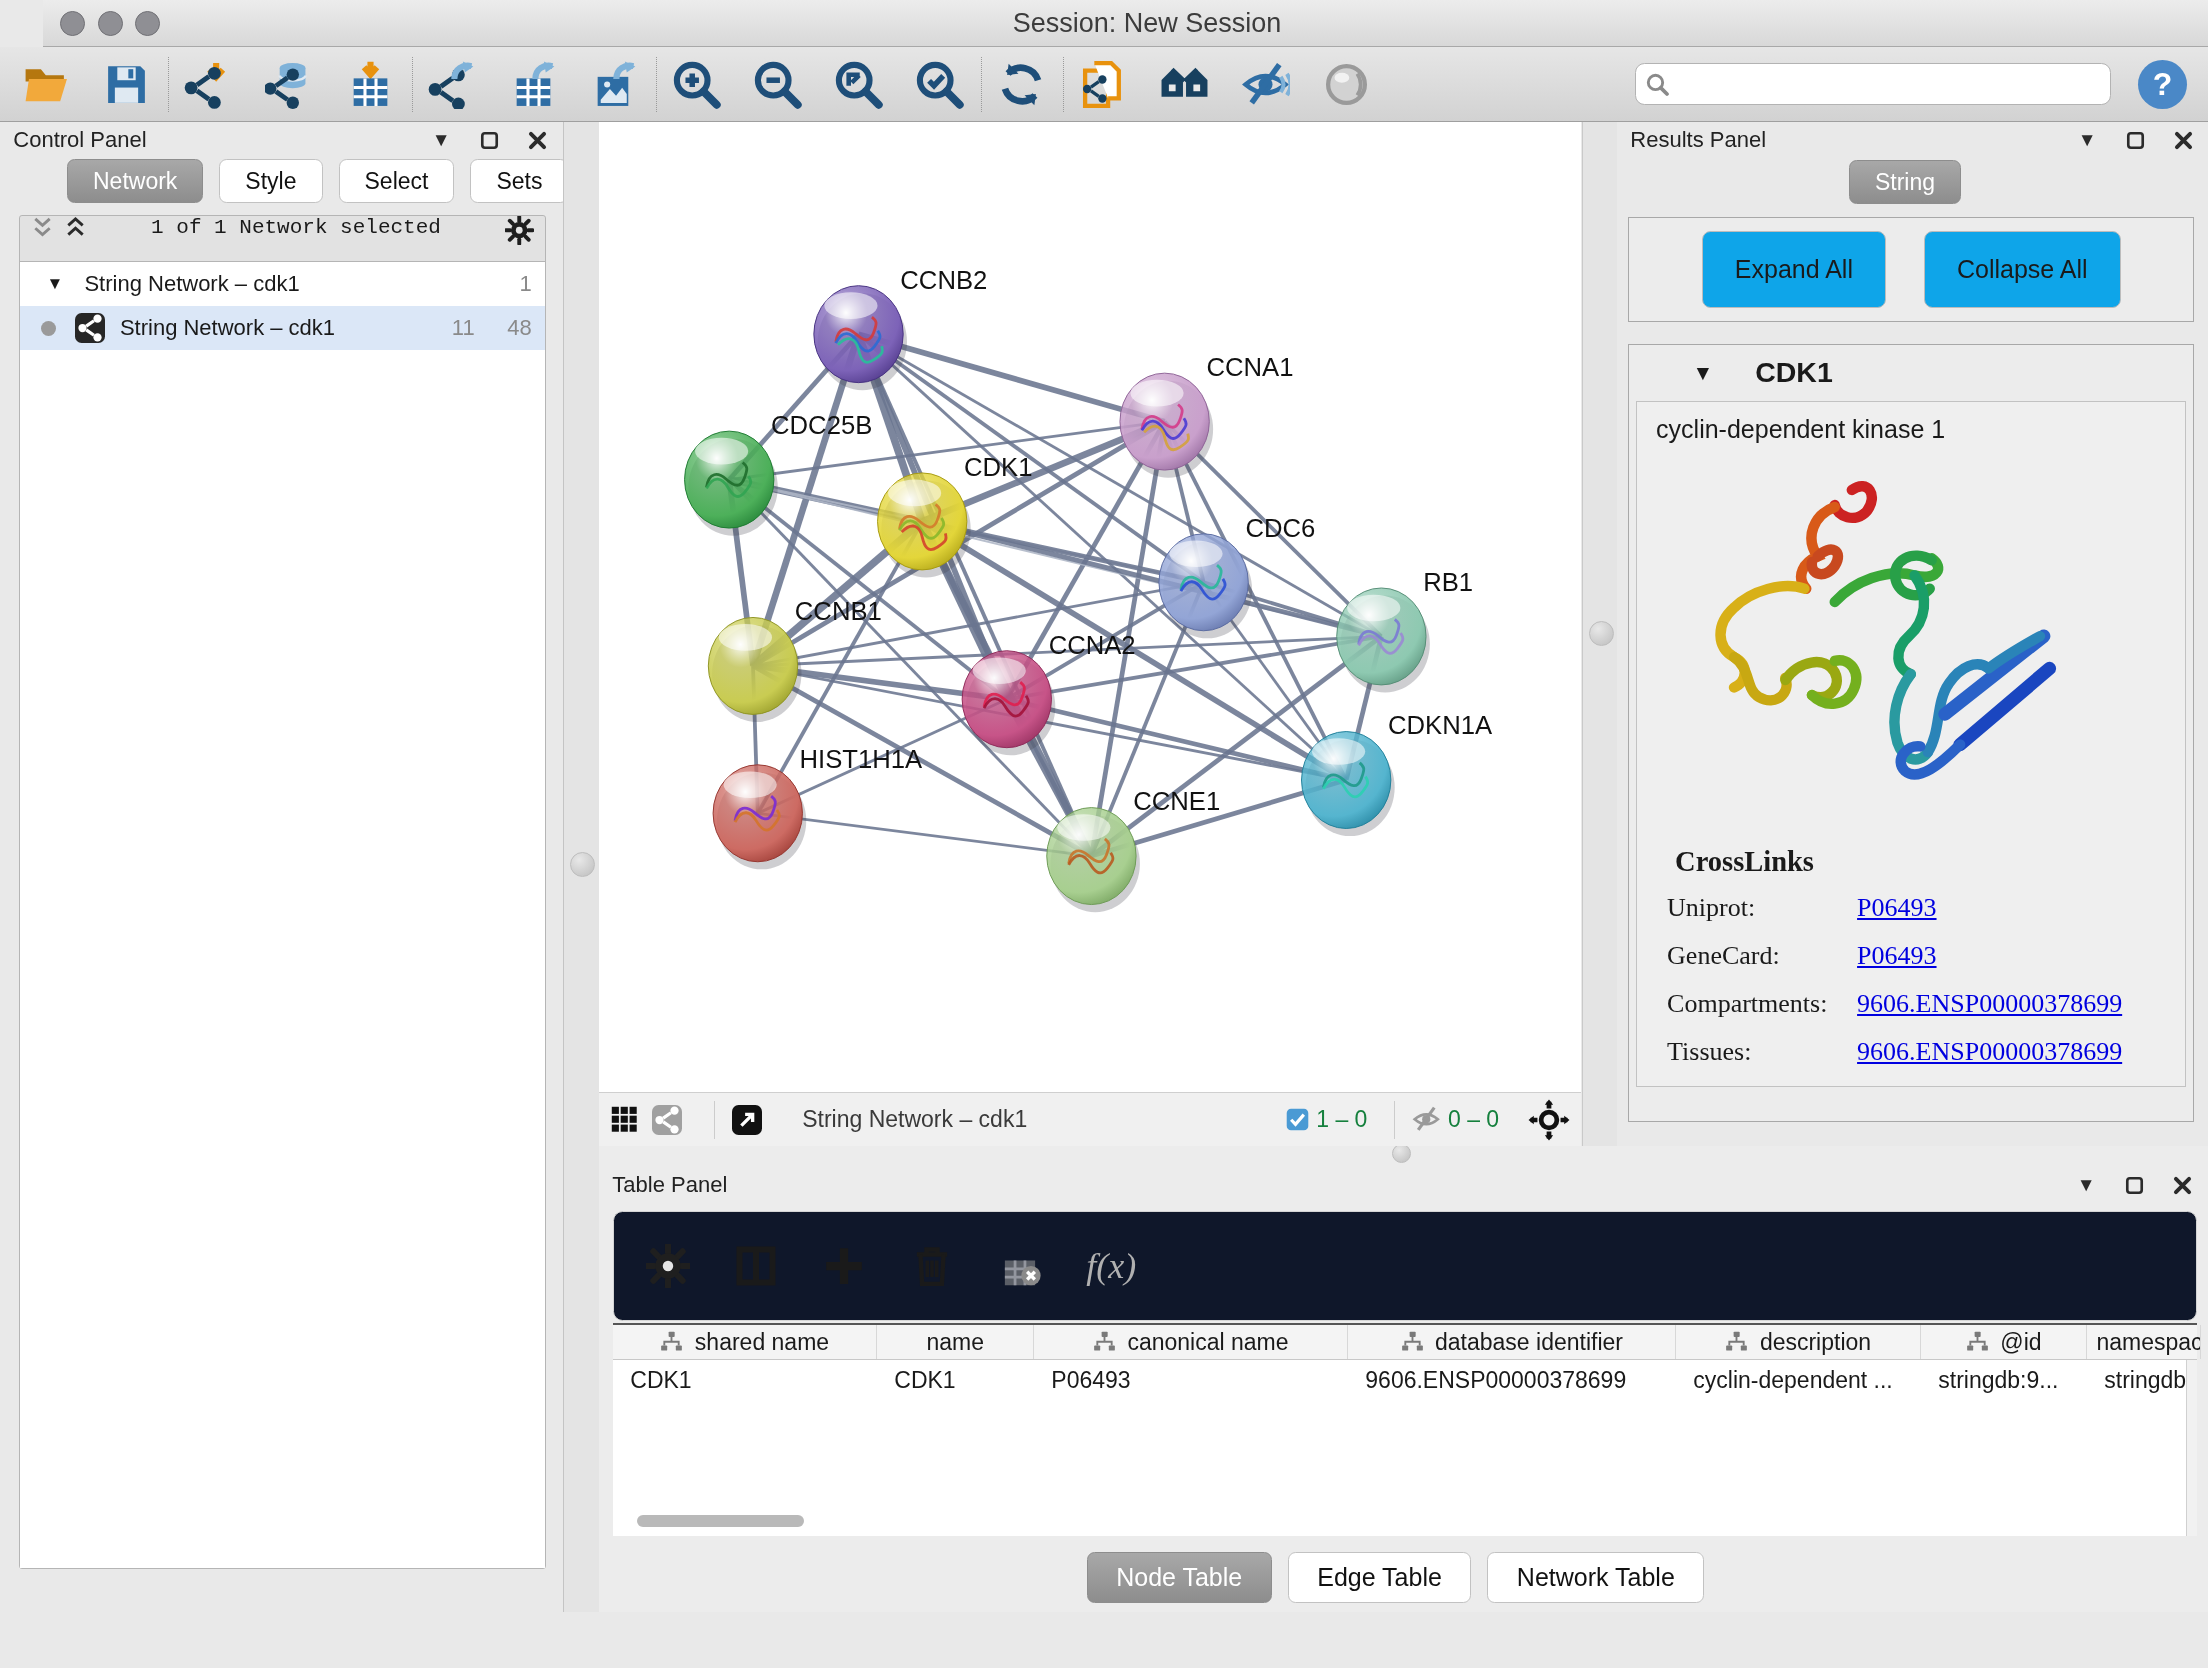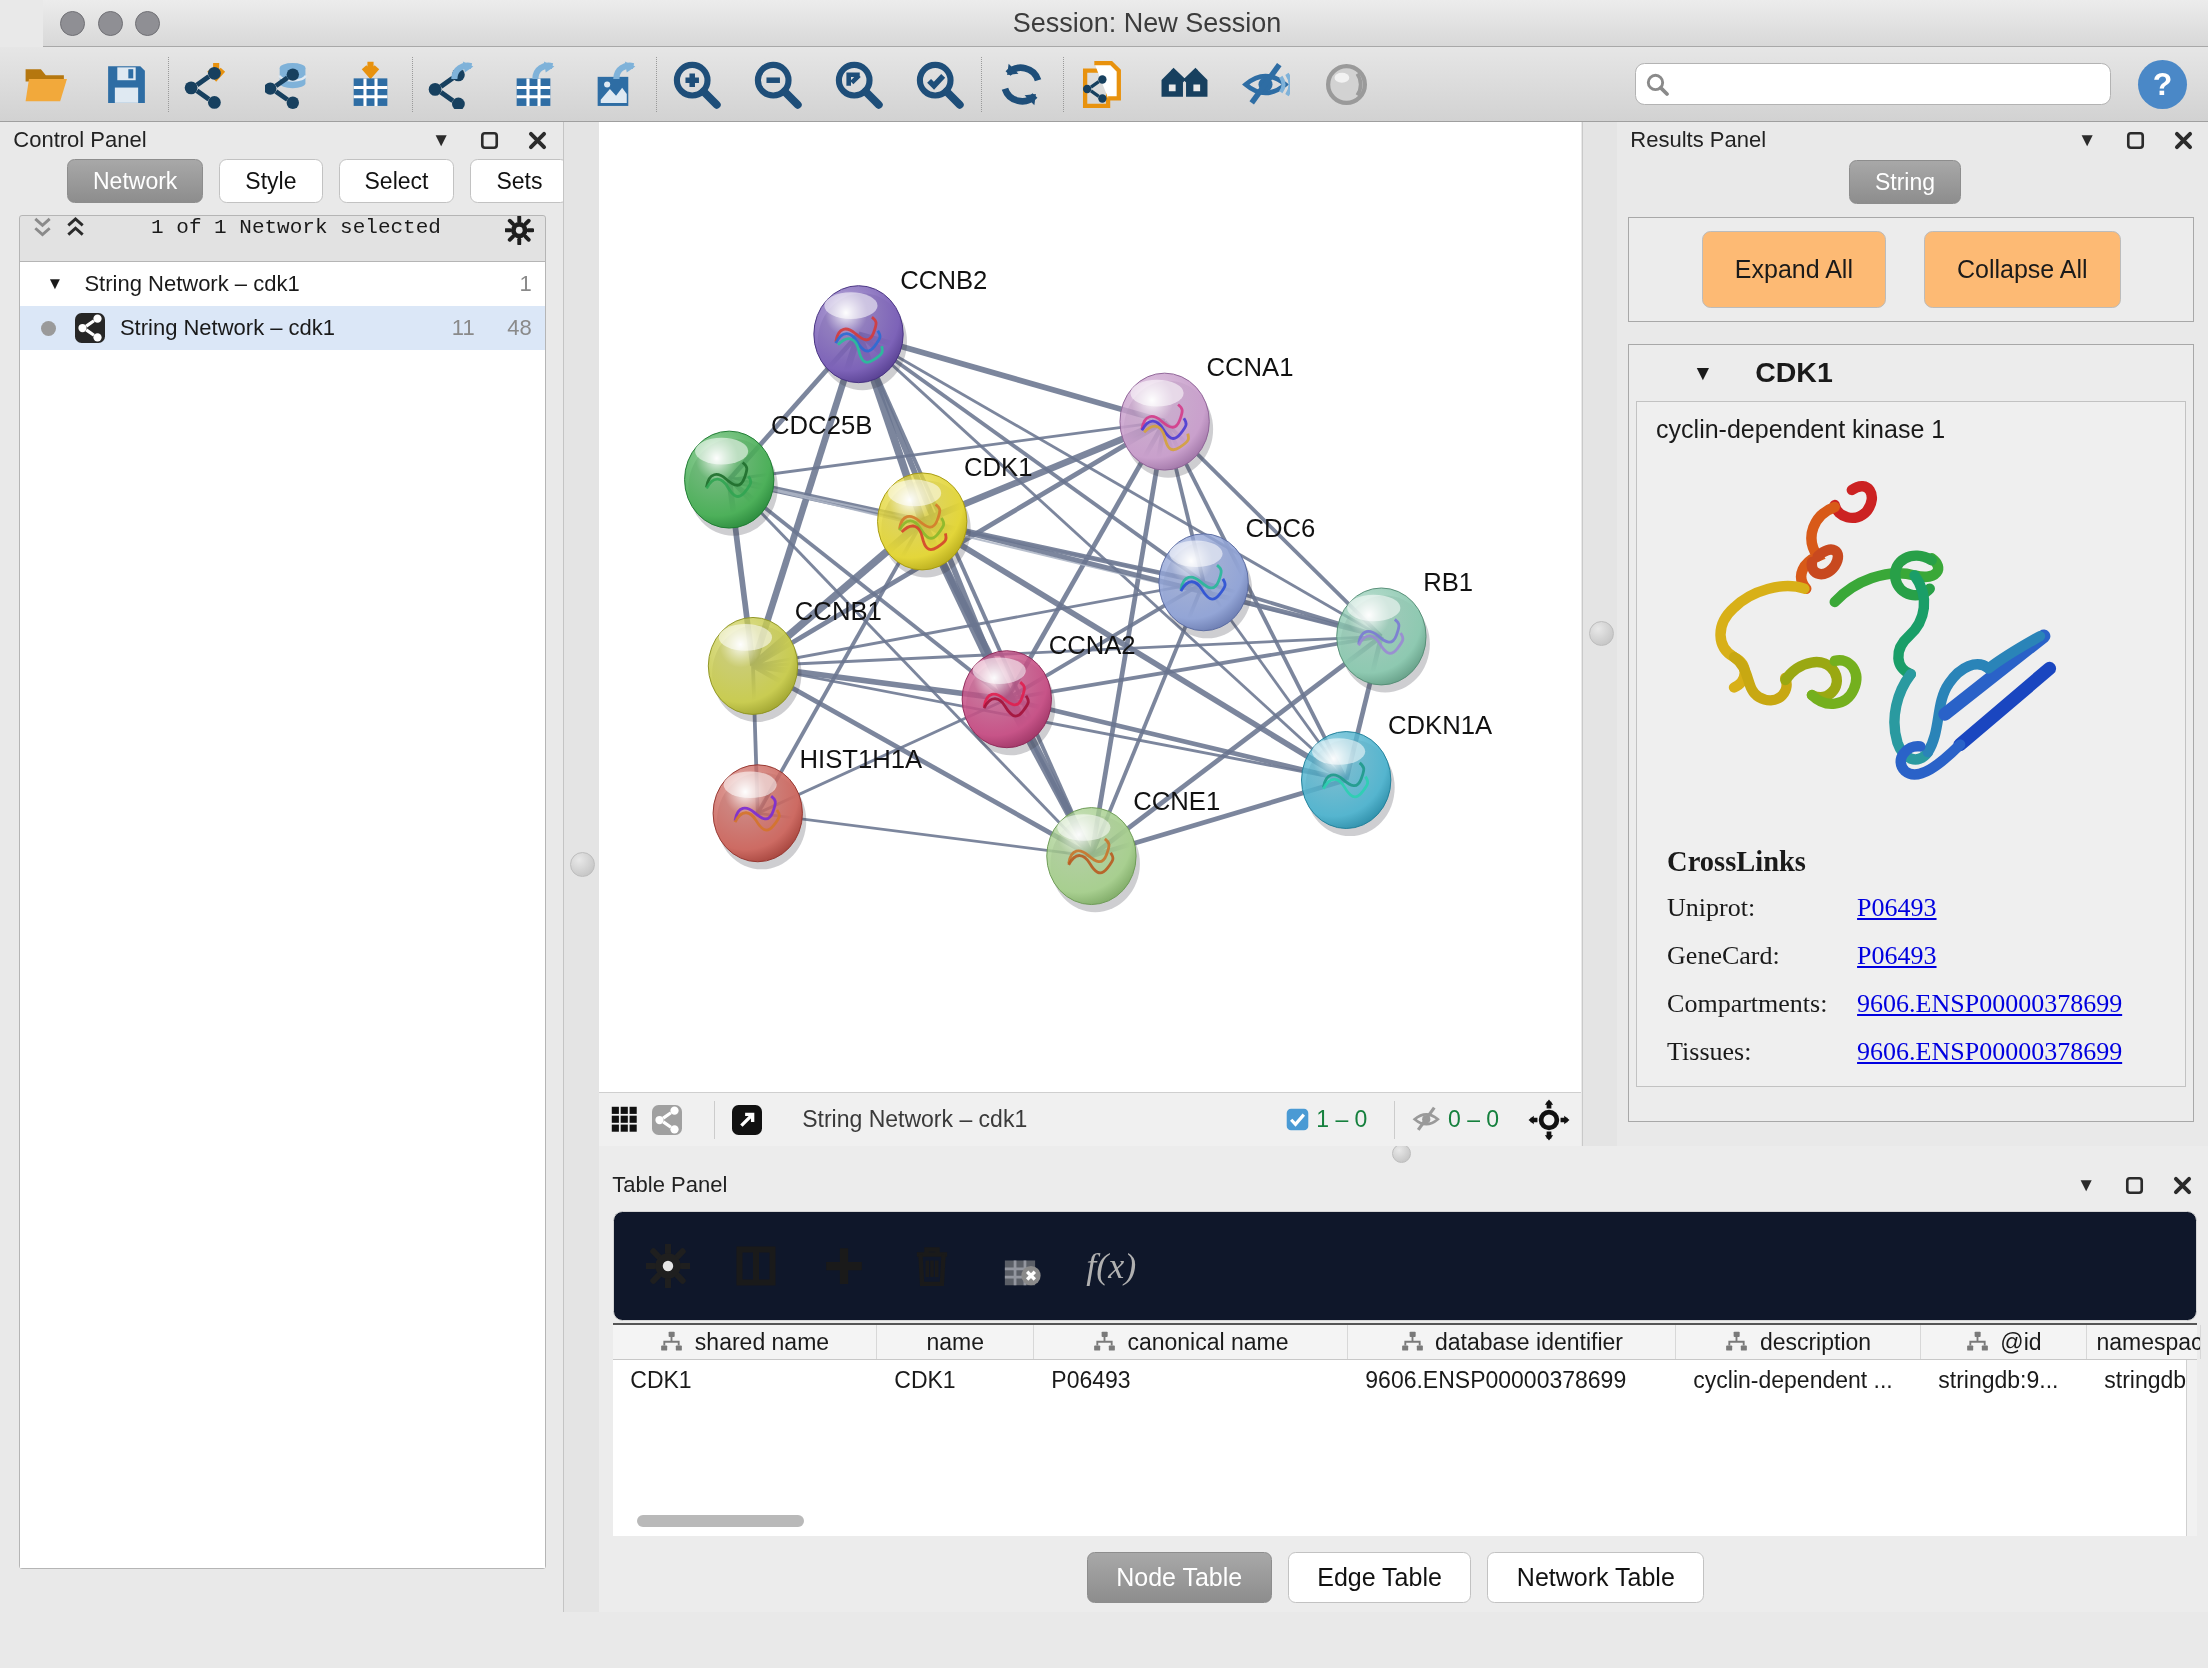--- a/index.html
+++ b/index.html
@@ -49,29 +49,29 @@
   #network-canvas{position:absolute;left:599px;top:122px;width:982px;height:970px;background:#fff;}
   #network-bar{position:absolute;left:599px;top:1092px;width:982px;height:54px;background:#f0f0f0;border-top:1px solid #cfcfcf;display:flex;align-items:center;padding:0 11.4px;box-sizing:border-box;font-size:23px;color:#3a3a3a;}
   .nb-sep{width:0;height:38px;border-left:1px solid #cccccc;margin:0 17px;}
   .nb-count{color:#15803d;margin:0 9.5px 0 7.6px;font-size:23px;}
   #nb-title{margin-left:25px;}
   
   #results-panel{position:absolute;left:1617px;top:122px;width:592px;height:1024px;background:#e9e9e9;}
   #rp-tabrow{position:absolute;left:0;right:0;top:38px;text-align:center;}
   .rp-box{position:absolute;left:11.4px;right:15px;border:1px solid #a8a8a8;background:#ececec;}
   #rp-box1{top:95px;height:103px;display:flex;align-items:center;justify-content:center;gap:38px;}
-  .rp-btn{height:51px;padding:12px 32px;background:#fdba74;border:1px solid #bcbcbc;border-radius:8.6px;font-size:25px;display:inline-flex;align-items:center;}
+  .rp-btn{height:51px;padding:12px 32px;background:#0ea5e9;border:1px solid #bcbcbc;border-radius:8.6px;font-size:25px;display:inline-flex;align-items:center;}
   #rp-box2{top:222px;bottom:24px;}
   #rp-cdk-head{height:55px;display:flex;align-items:center;font-size:28.5px;font-weight:bold;}
   #rp-cdk-head .tri{font-size:21px;margin:0 42px 0 63px;font-weight:normal;}
   #rp-content{position:absolute;left:6.7px;right:6.7px;top:56px;bottom:34px;background:#efefef;border:1px solid #c2c2c2;overflow:hidden;}
   #rp-desc{font-size:25px;padding:13.3px 0 0 19px;}
   #rp-protein{margin:25px 0 0 55px;}
   #xlinks{margin:32px 0 0 30px;font-family:"Liberation Serif",serif;}
-  #xl-head{font-size:28.5px;font-weight:bold;margin-bottom:15px;}
+  #xl-head{font-size:28.5px;font-weight:bold;margin-bottom:15px;margin-left:8px;}
   .xl-row{display:flex;font-size:26px;margin-bottom:18px;}
   .xl-label{width:190px;}
   .xl-link{color:#0000e0;text-decoration:underline;}
   
   #table-panel{position:absolute;left:599px;top:1167px;width:1609px;height:445px;background:#ececec;}
   #tp-toolbar{position:absolute;left:14.3px;right:11.4px;top:44px;height:110px;background:#0f172a;border:1px solid #d4d4d4;border-radius:9.5px;display:flex;align-items:center;gap:44px;padding-left:32px;box-sizing:border-box;}
   #tp-toolbar .icon{width:44px;height:44px;}
   .fxtext{font-family:"Liberation Serif",serif;font-style:italic;font-size:36px;color:#b0b0b0;}
   #tbl{position:absolute;left:14.3px;right:11.4px;top:156px;height:211px;background:#fff;border-top:2.9px solid #555;}
   #tbl-head{display:flex;height:34px;background:#f4f4f4;border-bottom:1px solid #c8c8c8;}

